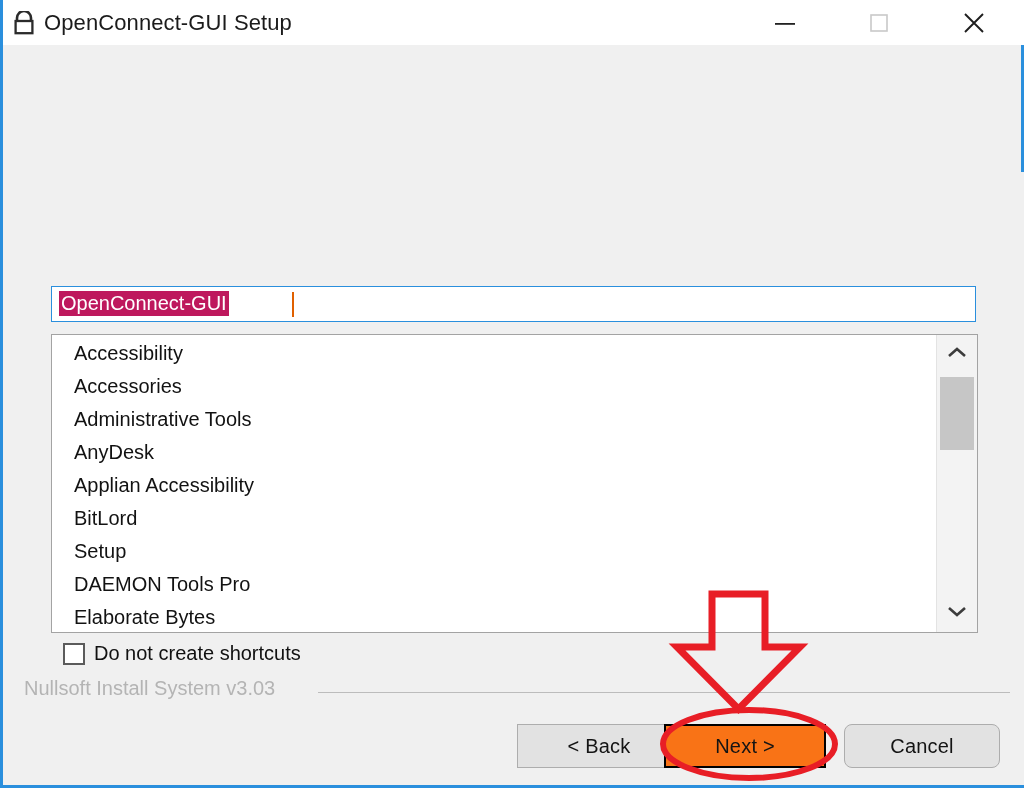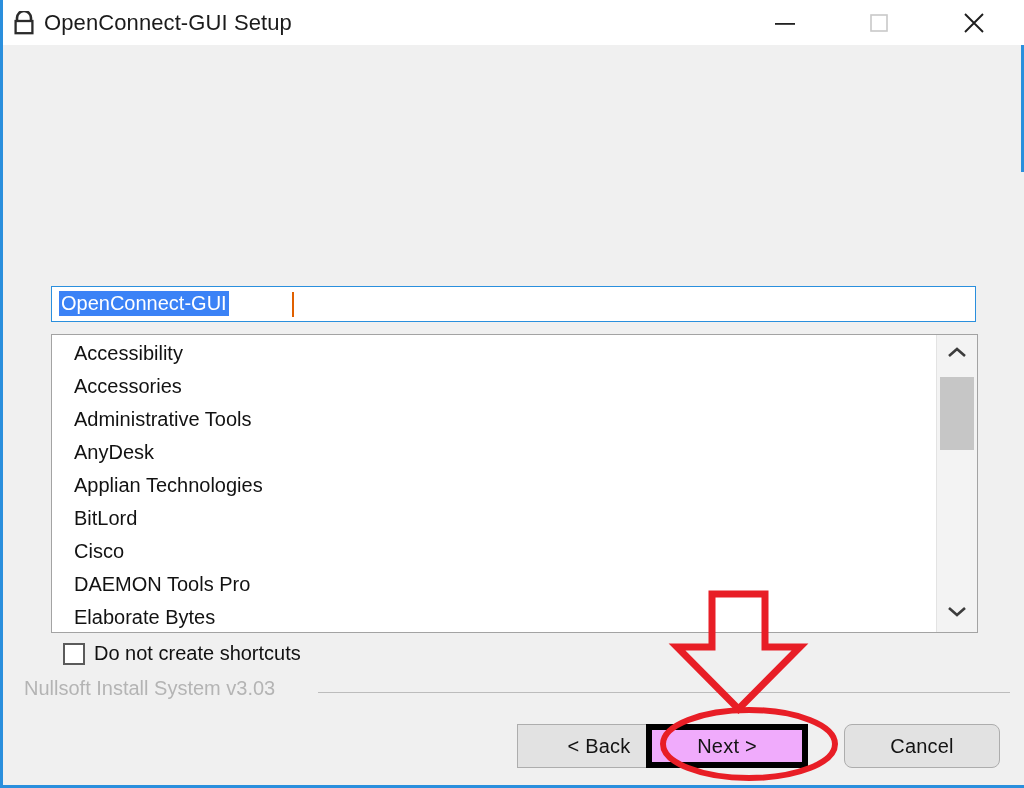--- a/index.html
+++ b/index.html
@@ -113,21 +113,21 @@
     width: 925px; height: 36px;
     background: #ffffff;
     border: 1px solid #2a8fdd;
     box-sizing: border-box;
   }
   #folder-input {
     position: absolute;
     left: 7px; top: 4px;
     font-size: 20px;
     color: #ffffff;
-    background: #3b82f6;
+    background: #be185d;
     padding: 1px 2px 2px 2px;
     line-height: 22px;
     white-space: nowrap;
   }
   #input-caret {
     position: absolute;
     left: 240px; top: 5px;
     width: 2px; height: 25px;
     background: #e06000;
   }
@@ -233,21 +233,21 @@
     height: 44px;
     background: #e2e2e2;
     border: 1px solid #adadad;
     box-sizing: border-box;
     display: flex; align-items: center; justify-content: center;
     font-size: 20px;
     color: #141414;
     letter-spacing: 0.2px;
   }
   #btn-back   { left: 511px; width: 164px; text-align: center; }
-  #btn-next   { left: 640px; width: 162px; background: #f0abfc; border: 6px solid #000000; }
+  #btn-next   { left: 658px; width: 162px; background: #f97316; border: 2px solid #000000; }
   #btn-cancel { left: 838px; width: 156px; border-radius: 8px; }
 
   
   #annotation-layer {
     position: absolute;
     left: 0; top: 0;
     width: 1024px; height: 788px;
     pointer-events: none;
   }
 </style>
@@ -298,23 +298,23 @@
       <span id="folder-input">OpenConnect-GUI</span>
       <span id="input-caret"></span>
     </div>
 
     <div id="folder-list">
       <div id="list-items">
         <div class="list-item">Accessibility</div>
         <div class="list-item">Accessories</div>
         <div class="list-item">Administrative Tools</div>
         <div class="list-item">AnyDesk</div>
-        <div class="list-item">Applian Technologies</div>
+        <div class="list-item">Applian Accessibility</div>
         <div class="list-item">BitLord</div>
-        <div class="list-item">Cisco</div>
+        <div class="list-item">Setup</div>
         <div class="list-item">DAEMON Tools Pro</div>
         <div class="list-item">Elaborate Bytes</div>
 
       </div>
 
       <div id="scrollbar">
         <div class="sb-arrow" id="sb-up">
           <span>
             <svg width="20" height="13" viewBox="0 0 20 13">
                 <path d="M2 10 L10 3 L18 10" fill="none" stroke="#3c3c3c" stroke-width="2.6"></path>

